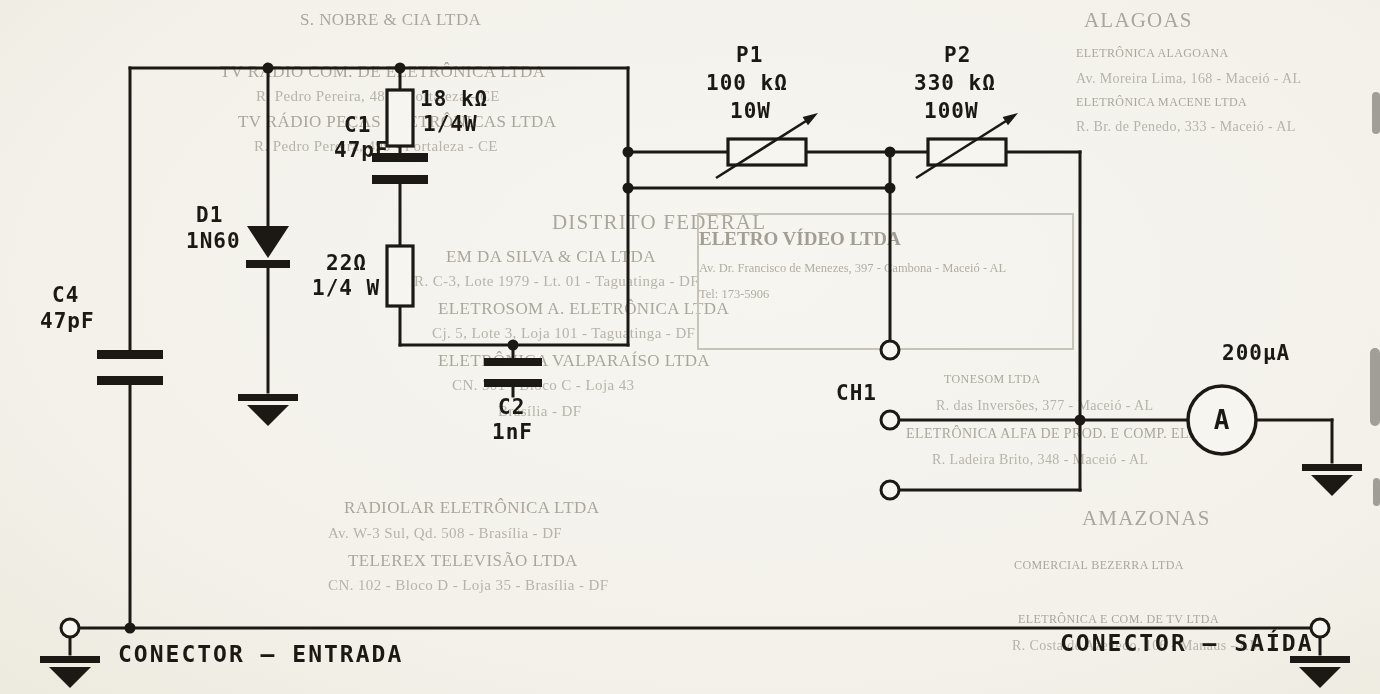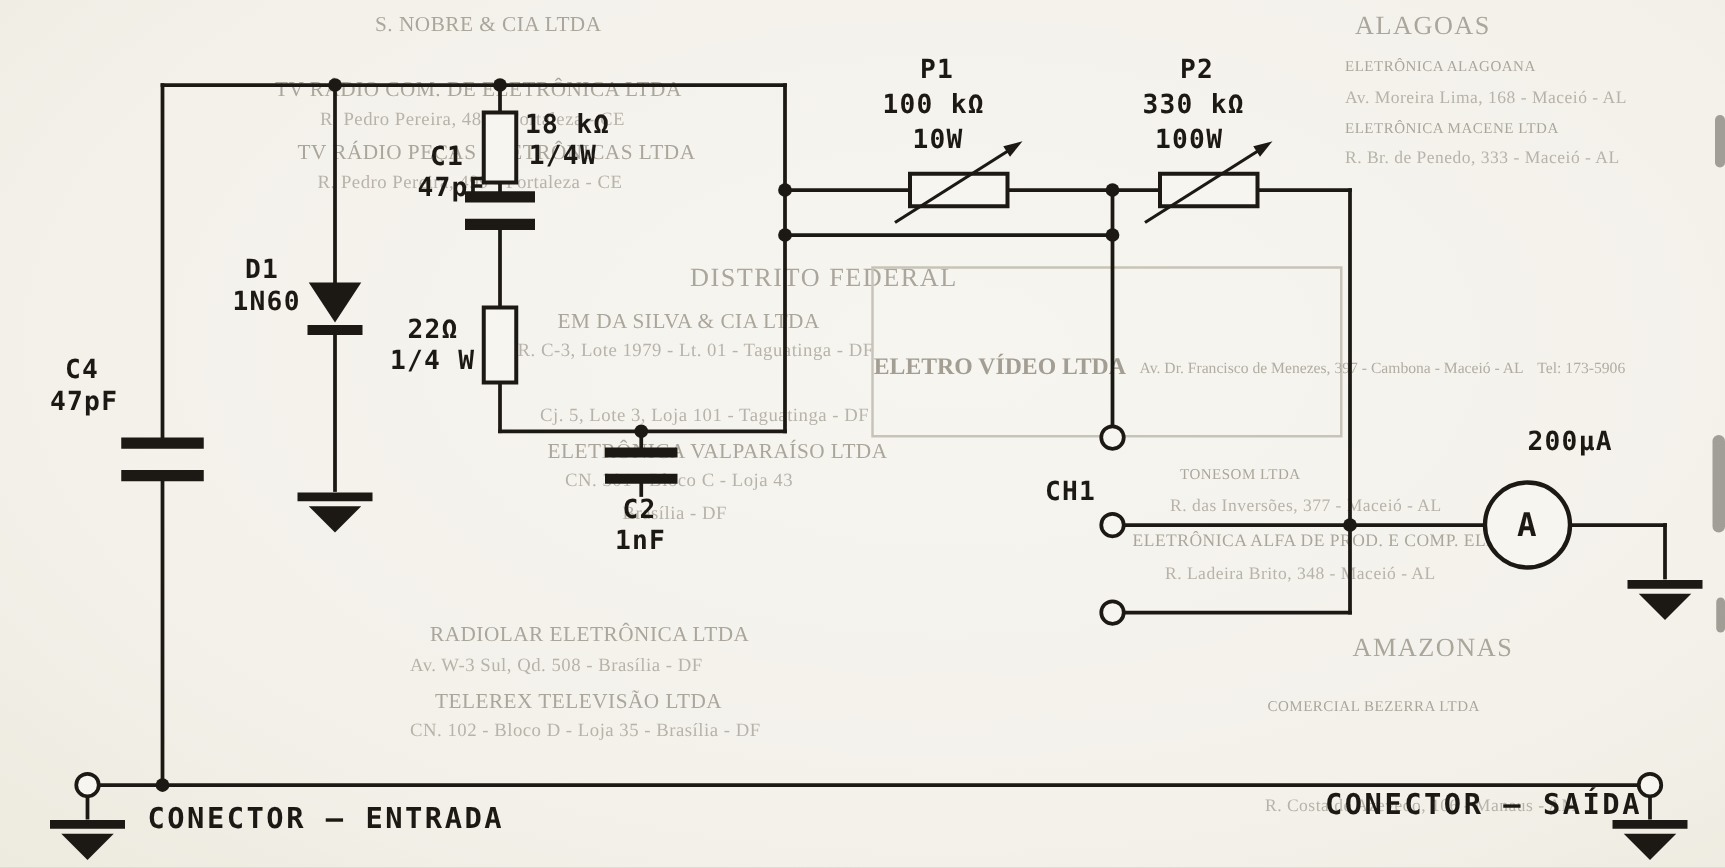--- a/index.html
+++ b/index.html
@@ -22,22 +22,22 @@
   .b-bold{font-weight:400;color:#a39e93;}
   .s14{font-size:14px}
   .s15{font-size:15px}
   .s16{font-size:12px}
   .s17{font-size:17px}
   .s21{font-size:21px;letter-spacing:1.2px}
   .adbox{
     position:absolute;left:697px;top:213px;width:377px;height:137px;
     border:2px solid #c7c3b9;
     box-sizing:border-box;
-    display:flex;flex-direction:row;align-items:center;
-    padding-top:25px;gap:11px;
+    display:flex;flex-direction:column;align-items:flex-start;
+    padding-top:13px;gap:11px;
     z-index:1;
   }
   .adbox .ad-title{font-size:19px;font-weight:700;color:#a39e93;white-space:nowrap;}
   .adbox .ad-line{font-size:12.5px;color:#b1ada3;white-space:nowrap;}
   
   svg.schem{position:absolute;left:0;top:0;z-index:2;}
   svg.schem text{
     font-family:"DejaVu Sans Mono", monospace;
     font-weight:700;
     fill:#1c1914;
@@ -54,20 +54,21 @@
 
   <div class="bleed b-bold s17" style="left:300px;top:10px">S. NOBRE &amp; CIA LTDA</div>
   <div class="bleed b-bold s17" style="left:220px;top:62px">TV RÁDIO COM. DE ELETRÔNICA LTDA</div>
   <div class="bleed s15" style="left:256px;top:88px">R. Pedro Pereira, 480 - Fortaleza - CE</div>
   <div class="bleed b-bold s17" style="left:238px;top:112px">TV RÁDIO PEÇAS ELETRÔNICAS LTDA</div>
   <div class="bleed s15" style="left:254px;top:138px">R. Pedro Pereira, 499 - Fortaleza - CE</div>
 
   <div class="bleed b-bold s21" style="left:552px;top:210px">DISTRITO FEDERAL</div>
   <div class="bleed b-bold s17" style="left:446px;top:247px">EM DA SILVA &amp; CIA LTDA</div>
   <div class="bleed s15" style="left:414px;top:273px">R. C-3, Lote 1979 - Lt. 01 - Taguatinga - DF</div>
+  <div class="bleed b-bold s17" style="left:438px;top:299px">ELETROSOM A. ELETRÔNICA LTDA</div>
   <div class="bleed s15" style="left:432px;top:325px">Cj. 5, Lote 3, Loja 101 - Taguatinga - DF</div>
   <div class="bleed b-bold s17" style="left:438px;top:351px">ELETRÔNICA VALPARAÍSO LTDA</div>
   <div class="bleed s15" style="left:452px;top:377px">CN. 301 - Bloco C - Loja 43</div>
   <div class="bleed s15" style="left:498px;top:403px">Brasília - DF</div>
 
   <div class="bleed b-bold s17" style="left:344px;top:498px">RADIOLAR ELETRÔNICA LTDA</div>
   <div class="bleed s15" style="left:328px;top:525px">Av. W-3 Sul, Qd. 508 - Brasília - DF</div>
   <div class="bleed b-bold s17" style="left:348px;top:551px">TELEREX TELEVISÃO LTDA</div>
   <div class="bleed s15" style="left:328px;top:577px">CN. 102 - Bloco D - Loja 35 - Brasília - DF</div>
 
@@ -83,20 +84,21 @@
     <div class="ad-line">Tel: 173-5906</div>
   </div>
 
   <div class="bleed b-bold s16" style="left:944px;top:372px">TONESOM LTDA</div>
   <div class="bleed s14" style="left:936px;top:398px">R. das Inversões, 377 - Maceió - AL</div>
   <div class="bleed b-bold s14" style="left:906px;top:426px">ELETRÔNICA ALFA DE PROD. E COMP. ELETRÔN.</div>
   <div class="bleed s14" style="left:932px;top:452px">R. Ladeira Brito, 348 - Maceió - AL</div>
 
   <div class="bleed b-bold s21" style="left:1082px;top:506px">AMAZONAS</div>
   <div class="bleed b-bold s16" style="left:1014px;top:558px">COMERCIAL BEZERRA LTDA</div>
+  <div class="bleed b-bold s16" style="left:1018px;top:612px">ELETRÔNICA E COM. DE TV LTDA</div>
   <div class="bleed s14" style="left:1012px;top:638px">R. Costa de Azevedo, 106 - Manaus - AM</div>
 
   <svg class="schem" width="1380" height="694" viewBox="0 0 1380 694">
 
     <defs>
       <g id="gnd">
         <rect x="-30" y="0" width="60" height="7" fill="#1c1914"></rect>
         <polygon points="-21,11 21,11 0,32" fill="#1c1914"></polygon>
       </g>
     </defs>

